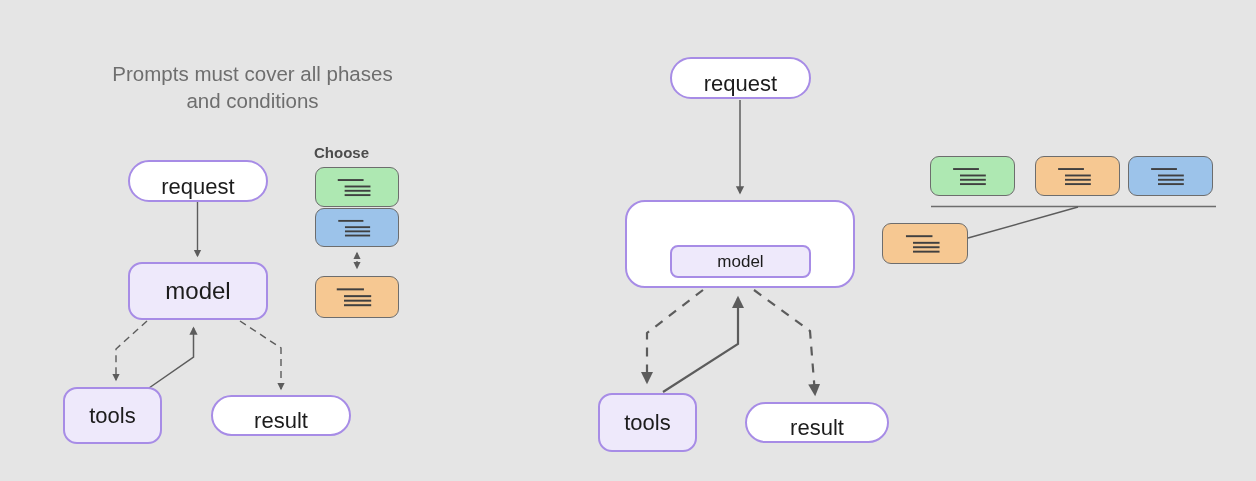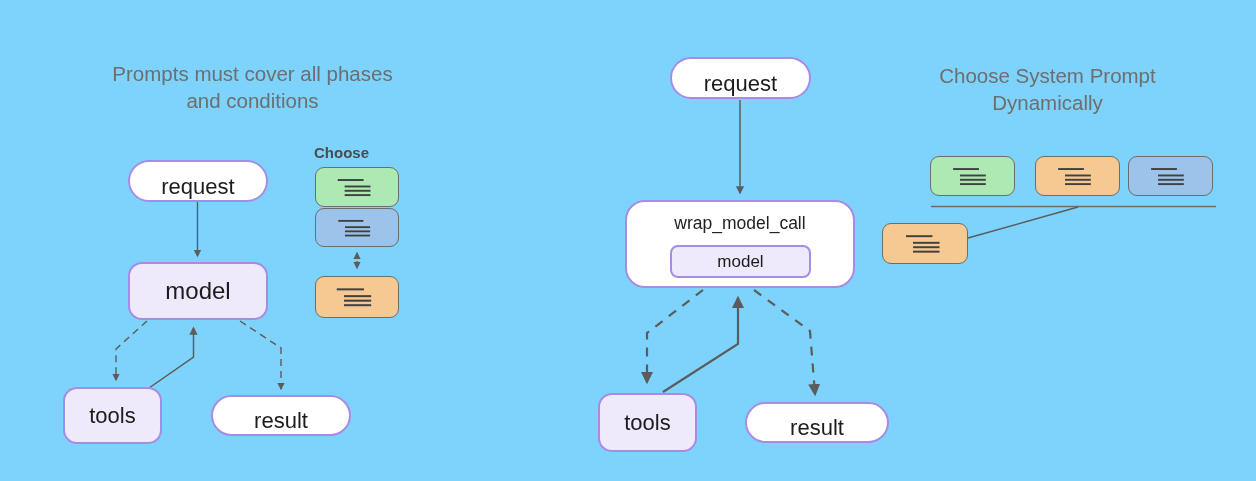--- a/index.html
+++ b/index.html
@@ -1,17 +1,17 @@
 <!DOCTYPE html>
 <html><head>
 <meta charset="utf-8">
 <style>
   html,body { margin:0; padding:0; background:#ffffff; }
   .canvas {
-    position:relative; width:1256px; height:481px; background:#7dd3fc;
+    position:relative; width:1256px; height:481px; background:#e5e5e5;
     overflow:hidden; font-family:"Liberation Sans", sans-serif;
   }
   .layer { position:absolute; left:0; top:0; width:1256px; height:481px; }
 
   .title {
     position:absolute; text-align:center; color:#6e6e6e;
     font-size:20.5px; line-height:26.5px; white-space:pre-line;
   }
 
   .node {
@@ -112,29 +112,26 @@
   </div>
   <div class="card" style="left: 315px; top: 276px; width: 84px; height: 42px; background-color: rgb(246, 200, 146);">
     <svg viewBox="0 0 60 30">
       <line x1="8" y1="7" x2="38" y2="7"></line>
       <line x1="16" y1="14.5" x2="46" y2="14.5"></line>
       <line x1="16" y1="19.5" x2="46" y2="19.5"></line>
       <line x1="16" y1="24.5" x2="46" y2="24.5"></line>
     </svg>
   </div>
 
-  <div class="title" style="left:890px; top:63px; width:315px;">Choose System Prompt
-Dynamically</div>
 
   <div class="node pill" style="left:670px; top:57px; width:141px; height:42px; font-size:22px;">
     <span>request</span>
   </div>
 
   <div class="wrap-box" style="left:625px; top:200px; width:230px; height:88px;">
-    <div class="wrap-label">wrap_model_call</div>
     <div class="inner-model" style="left:43px; top:43px; width:141px; height:33px;">
       <span>model</span>
     </div>
   </div>
 
   <div class="node rect" style="left:598px; top:393px; width:99px; height:59px; font-size:22px;">
     <span>tools</span>
   </div>
 
   <div class="node pill" style="left:745px; top:402px; width:144px; height:41px; font-size:22px;">

